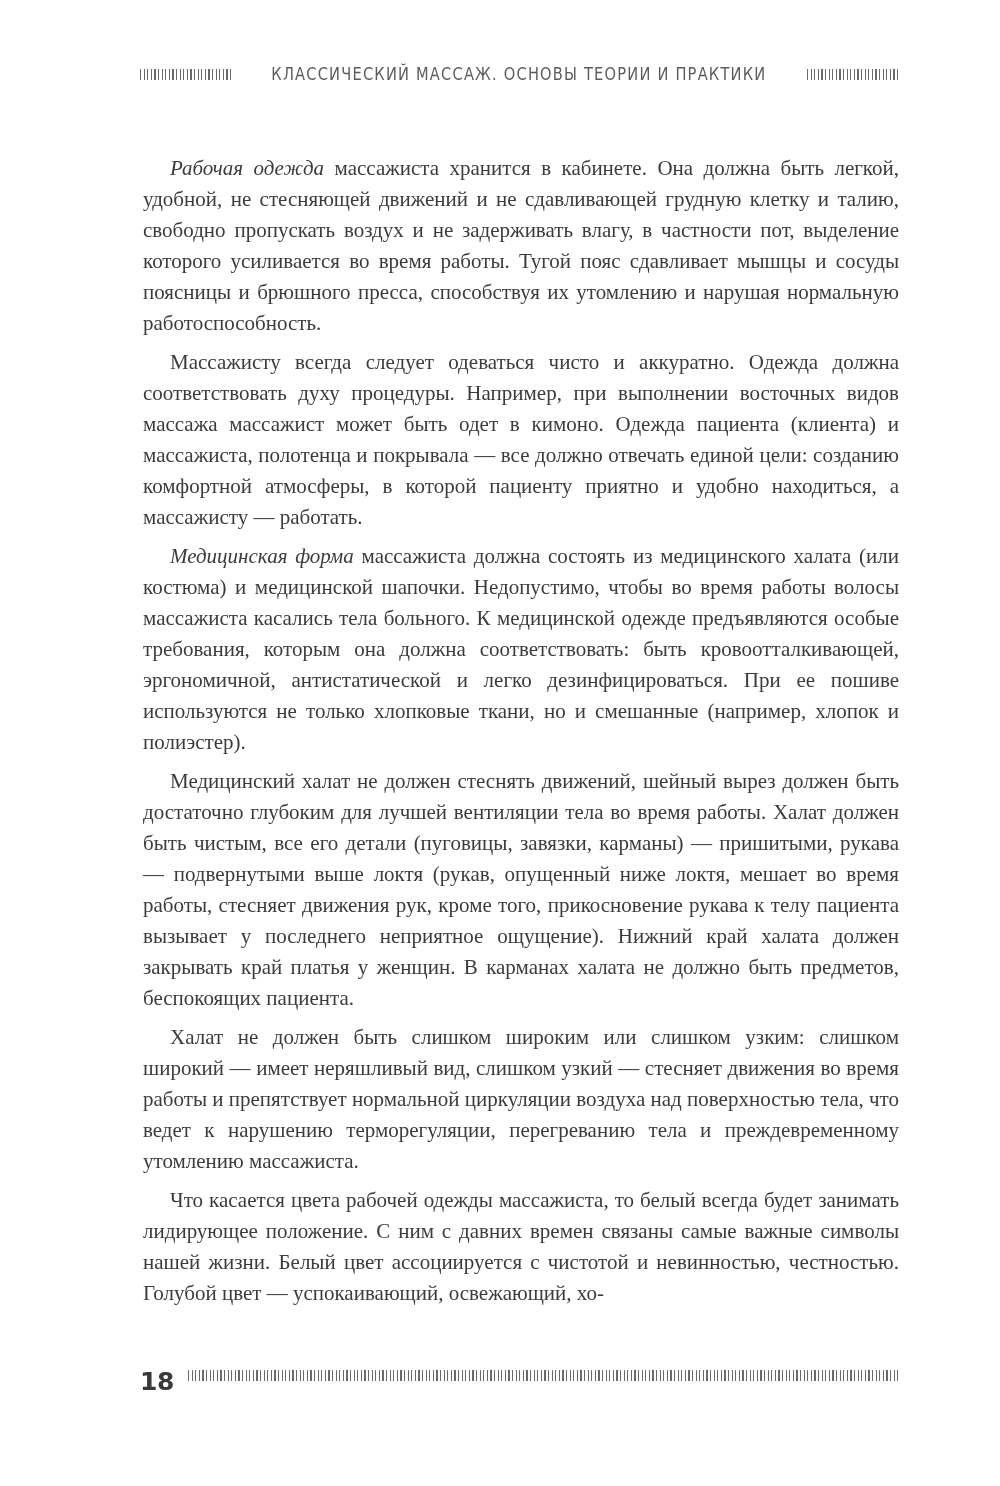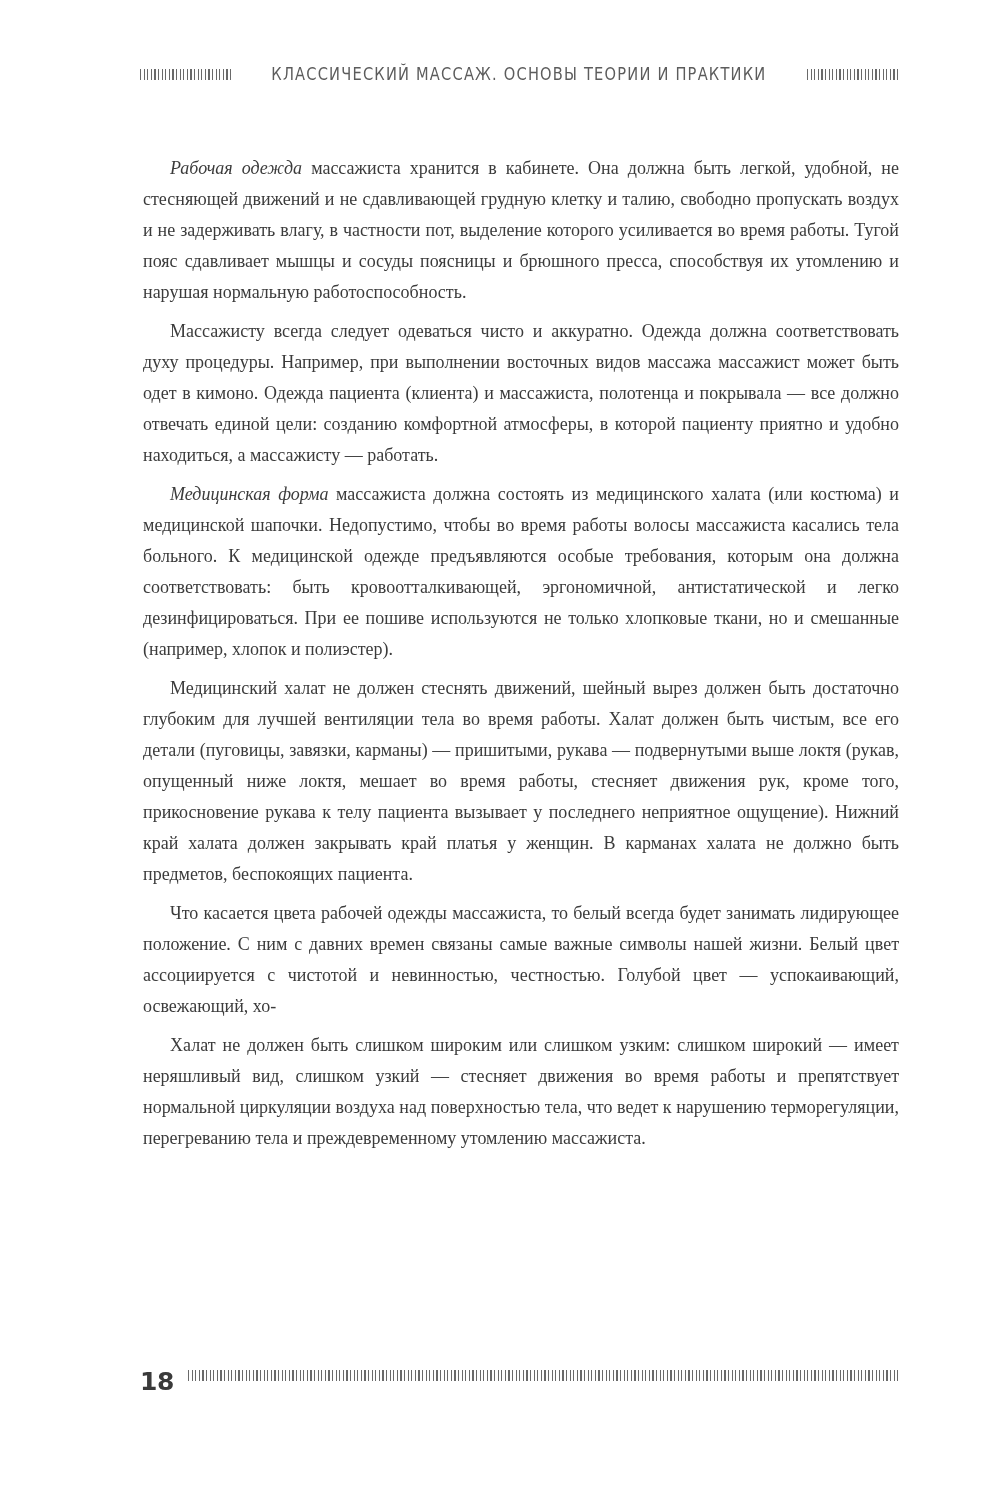--- a/index.html
+++ b/index.html
@@ -56,21 +56,21 @@
     
     .content {
       position: absolute;
       top: 153px;
       left: 143px;
       width: 756px;
     }
     .para {
       margin: 0 0 8px 0;
       font-family: "Liberation Serif", "DejaVu Serif", serif;
-      font-size: 18px;
+      font-size: 21px;
       line-height: 31px;
       color: #3b3b3b;
       text-align: justify;
       text-indent: 27px;
       hyphens: manual;
     }
     .para .em {
       font-style: italic;
     }
 
@@ -111,23 +111,23 @@
 
   <div class="content">
     <p class="para"><span class="em">Рабочая одежда</span><span> массажиста хранится в кабинете. Она должна быть легкой, удобной, не стесняющей движений и не сдавливающей грудную клетку и талию, свободно пропускать воздух и не задерживать влагу, в частности пот, выделение которого усиливается во время работы. Тугой пояс сдавливает мышцы и сосуды поясницы и брюшного пресса, способствуя их утомлению и нарушая нормальную работоспособность.</span></p>
 
     <p class="para"><span>Массажисту всегда следует одеваться чисто и аккуратно. Одежда должна соответствовать духу процедуры. Например, при выполнении восточных видов массажа массажист может быть одет в кимоно. Одежда пациента (клиента) и массажиста, полотенца и покрывала — все должно отвечать единой цели: созданию комфортной атмосферы, в которой пациенту приятно и удобно находиться, а массажисту — работать.</span></p>
 
     <p class="para"><span class="em">Медицинская форма</span><span> массажиста должна состоять из медицинского халата (или костюма) и медицинской шапочки. Недопустимо, чтобы во время работы волосы массажиста касались тела больного. К медицинской одежде предъявляются особые требования, которым она должна соответствовать: быть кровоотталкивающей, эргономичной, антистатической и легко дезинфицироваться. При ее пошиве используются не только хлопковые ткани, но и смешанные (например, хлопок и полиэстер).</span></p>
 
     <p class="para"><span>Медицинский халат не должен стеснять движений, шейный вырез должен быть достаточно глубоким для лучшей вентиляции тела во время работы. Халат должен быть чистым, все его детали (пуговицы, завязки, карманы) — пришитыми, рукава — подвернутыми выше локтя (рукав, опущенный ниже локтя, мешает во время работы, стесняет движения рук, кроме того, прикосновение рукава к телу пациента вызывает у последнего неприятное ощущение). Нижний край халата должен закрывать край платья у женщин. В карманах халата не должно быть предметов, беспокоящих пациента.</span></p>
 
+    <p class="para"><span>Халат не должен быть слишком широким или слишком узким: слишком широкий — имеет неряшливый вид, слишком узкий — стесняет движения во время работы и препятствует нормальной циркуляции воздуха над поверхностью тела, что ведет к нарушению терморегуляции, перегреванию тела и преждевременному утомлению массажиста.</span></p>
+
     <p class="para"><span>Что касается цвета рабочей одежды массажиста, то белый всегда будет занимать лидирующее положение. С ним с давних времен связаны самые важные символы нашей жизни. Белый цвет ассоциируется с чистотой и невинностью, честностью. Голубой цвет — успокаивающий, освежающий, хо-</span></p>
-
-    <p class="para"><span>Халат не должен быть слишком широким или слишком узким: слишком широкий — имеет неряшливый вид, слишком узкий — стесняет движения во время работы и препятствует нормальной циркуляции воздуха над поверхностью тела, что ведет к нарушению терморегуляции, перегреванию тела и преждевременному утомлению массажиста.</span></p>
   </div>
 
   <div class="footer">
     <div class="page-number">18</div>
     <div class="rule-bars footer-bars"></div>
   </div>
 
 </div>
 
 </body></html>

